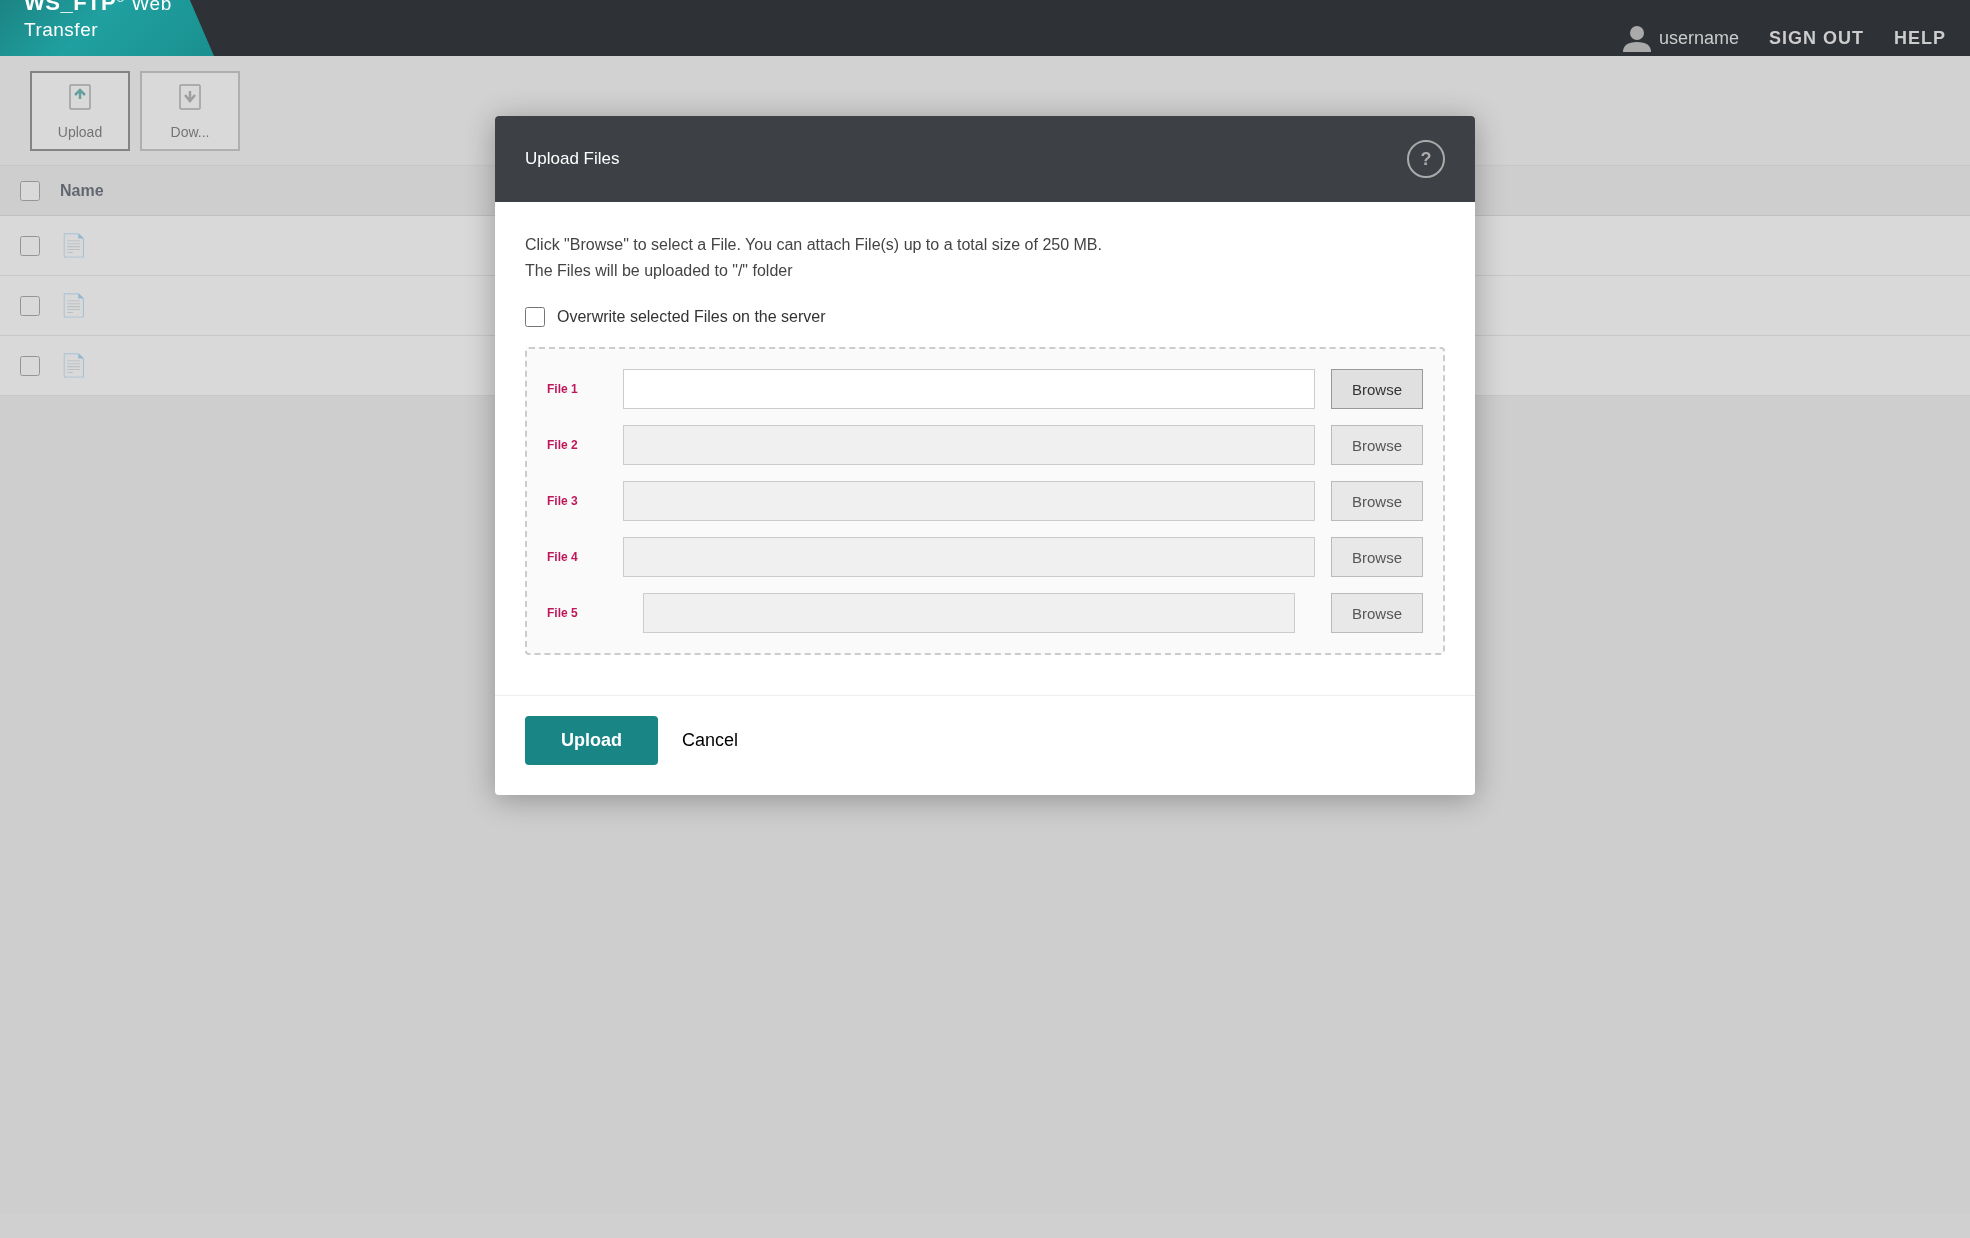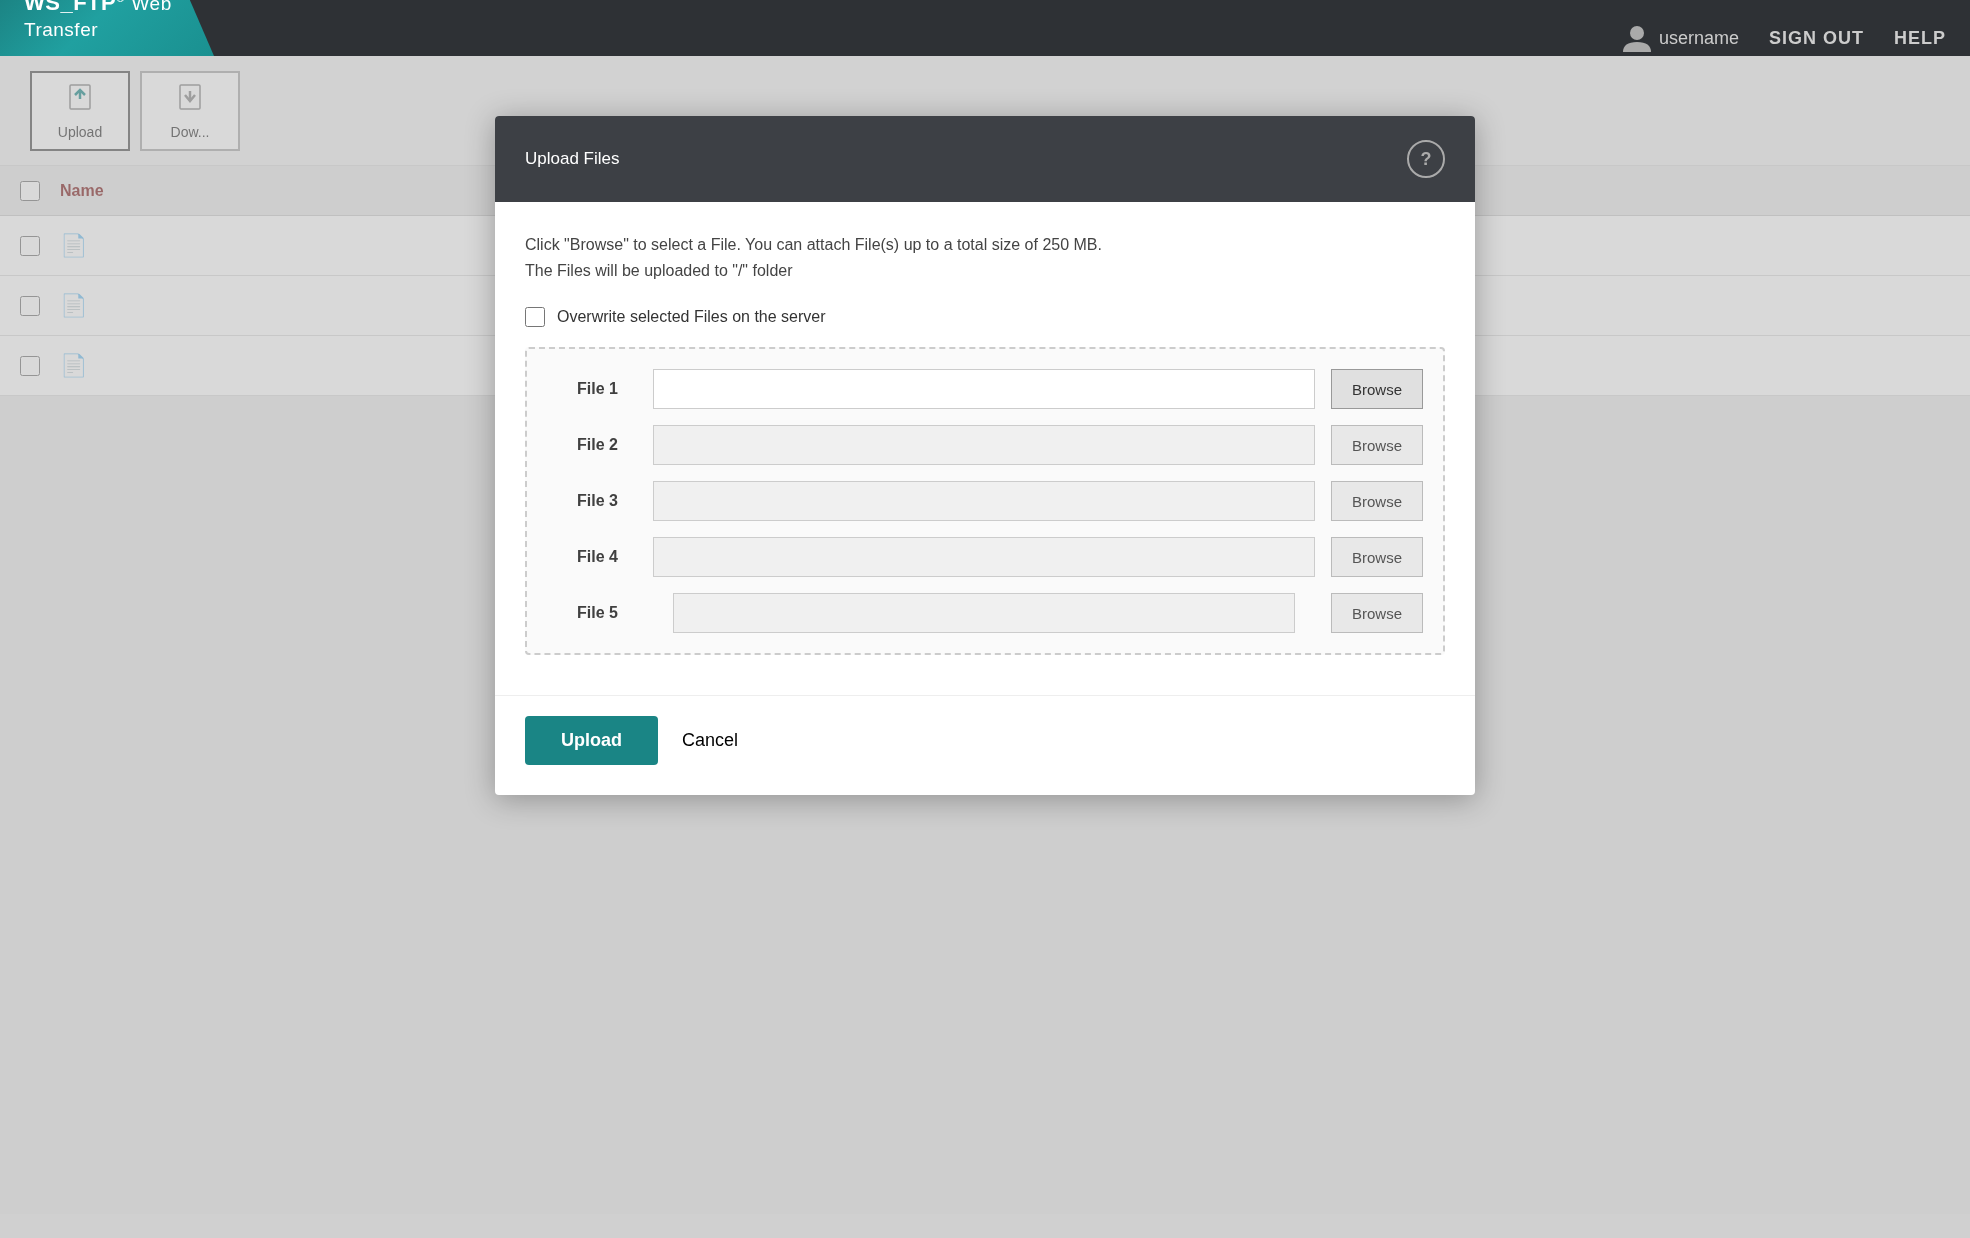--- a/index.html
+++ b/index.html
@@ -124,21 +124,21 @@
       border-bottom: 1px solid #ccc;
       padding: 0 20px;
       gap: 20px;
     }
     .file-table-header-checkbox {
       width: 20px;
       height: 20px;
     }
     .file-table-header-name {
       font-size: 16px;
-      color: #7f1d1d;
+      color: #0f172a;
       font-weight: 600;
     }
     .file-row {
       display: flex;
       align-items: center;
       height: 60px;
       border-bottom: 1px solid #ddd;
       padding: 0 20px;
       gap: 20px;
       background: white;
@@ -238,26 +238,25 @@
       display: flex;
       align-items: center;
       gap: 16px;
       margin-bottom: 16px;
     }
     .file-input-row:last-child {
       margin-bottom: 0;
       gap: 36px;
     }
     .file-input-label {
-      font-size: 16px;
+      font-size: 12px;
       font-weight: 700;
-      color: #404040;
+      color: #be185d;
       width: 60px;
       flex-shrink: 0;
-      margin-left: 30px;
     }
     .file-input-field {
       flex: 1;
       height: 40px;
       border: 1px solid #ccc;
       background: white;
       padding: 0 10px;
       font-size: 14px;
       outline: none;
     }

